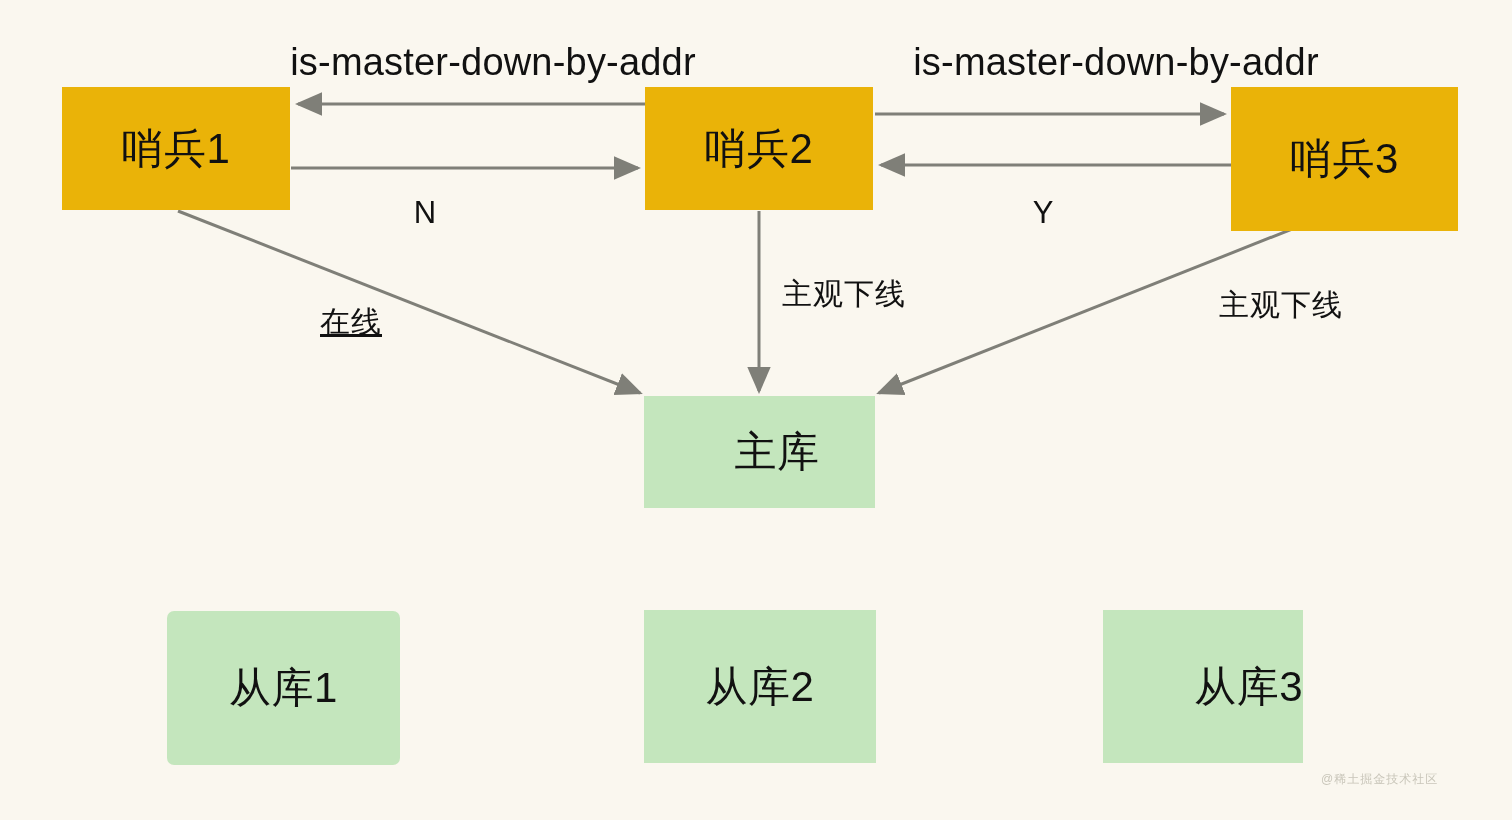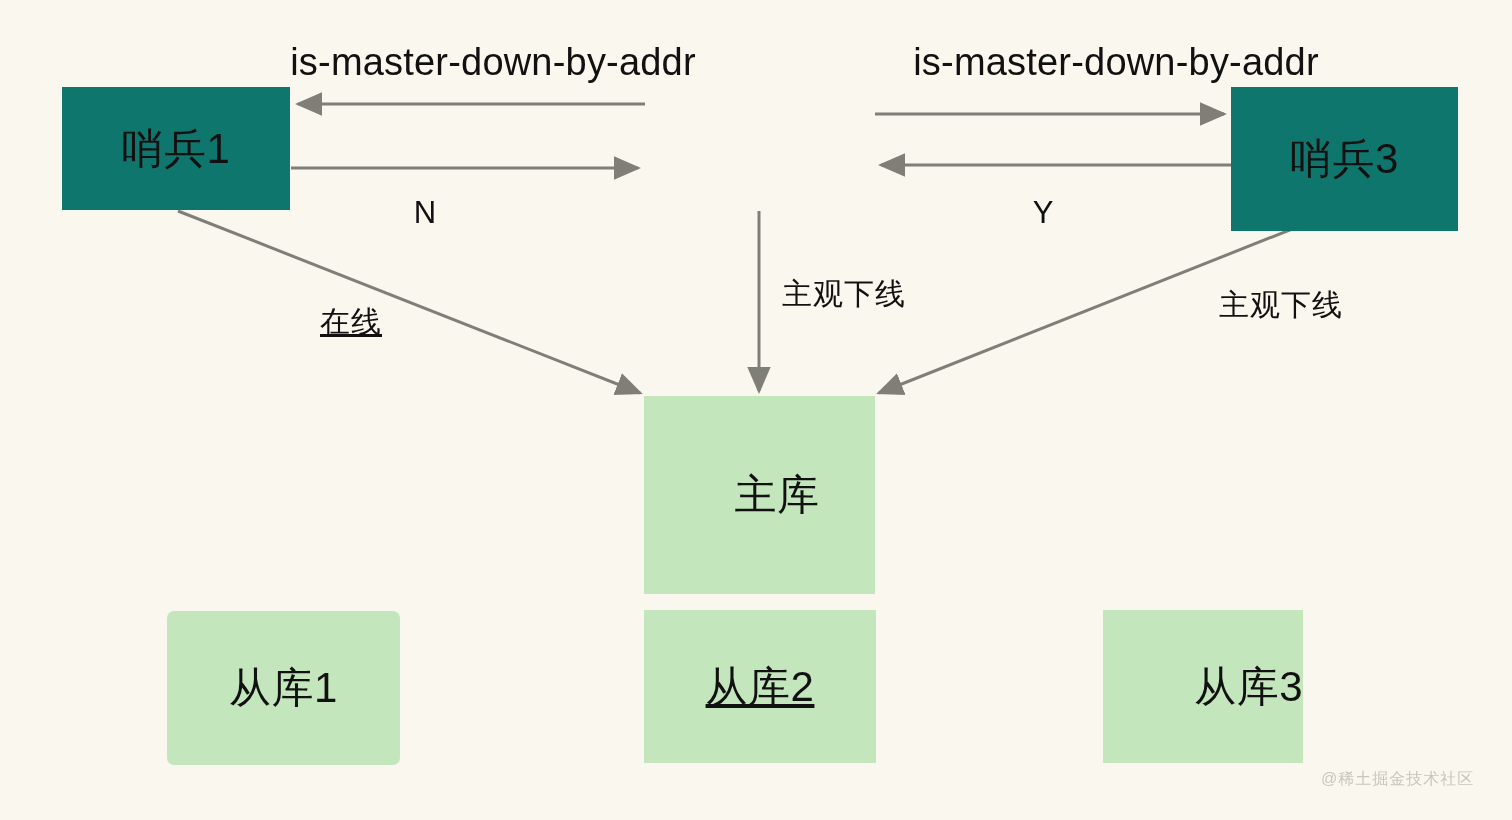--- a/index.html
+++ b/index.html
@@ -30,21 +30,21 @@
     position: absolute;
     display: flex;
     align-items: center;
     justify-content: center;
     box-sizing: border-box;
     color: #111111;
     font-weight: 400;
     letter-spacing: 0.5px;
   }
   .node-sentinel {
-    background: #0f766e;
+    background: #eab308;
     font-size: 42px;
   }
   .node-db {
     background: #c4e6bd;
     font-size: 42px;
   }
   .edge-label {
     position: absolute;
     color: #111111;
     white-space: nowrap;
@@ -56,21 +56,21 @@
   }
   .label-cjk {
     font-size: 30px;
     letter-spacing: 1px;
   }
   .label-flag {
     font-size: 31px;
   }
   .watermark {
     position: absolute;
-    font-size: 16px;
+    font-size: 12px;
     color: #c9c6ba;
     letter-spacing: 1px;
     white-space: nowrap;
   }
 </style>
 </head>
 <body>
 
 <div id="canvas">
 
@@ -93,34 +93,37 @@
 
     <line x1="759" y1="211" x2="759" y2="391" stroke="#7f7f78" stroke-width="3" marker-end="url(#arrowhead)"></line>
 
     <line x1="1345" y1="208" x2="879" y2="393" stroke="#7f7f78" stroke-width="3" marker-end="url(#arrowhead)"></line>
   </svg>
 
   <div class="node node-sentinel" style="left:62px; top:87px; width:228px; height:123px;">
     <span>哨兵1</span>
   </div>
 
+  <div class="node node-sentinel" style="left:645px; top:87px; width:228px; height:123px;">
+    <span>哨兵2</span>
+  </div>
 
   <div class="node node-sentinel" style="left:1231px; top:87px; width:227px; height:144px;">
     <span>哨兵3</span>
   </div>
 
-  <div class="node node-db" style="left:644px; top:396px; width:231px; height:198px;padding-left:35px;">
+  <div class="node node-db" style="left:644px; top:396px; width:231px; height:112px;padding-left:35px;">
     <span>主库</span>
   </div>
 
   <div class="node node-db" style="left:167px; top:611px; width:233px; height:154px;border-radius:7px;">
     <span>从库1</span>
   </div>
 
-  <div class="node node-db" style="left:644px; top:610px; width:232px; height:153px;text-decoration:underline;">
+  <div class="node node-db" style="left:644px; top:610px; width:232px; height:153px;">
     <span>从库2</span>
   </div>
 
   <div class="node node-db" style="left:1103px; top:610px; width:200px; height:153px;justify-content:flex-end;">
     <span>从库3</span>
   </div>
 
   <div class="edge-label label-latin" style="left:493px; top:62px; transform:translate(-50%,-50%);">is-master-down-by-addr</div>
 
   <div class="edge-label label-latin" style="left:1116px; top:62px; transform:translate(-50%,-50%);">is-master-down-by-addr</div>

